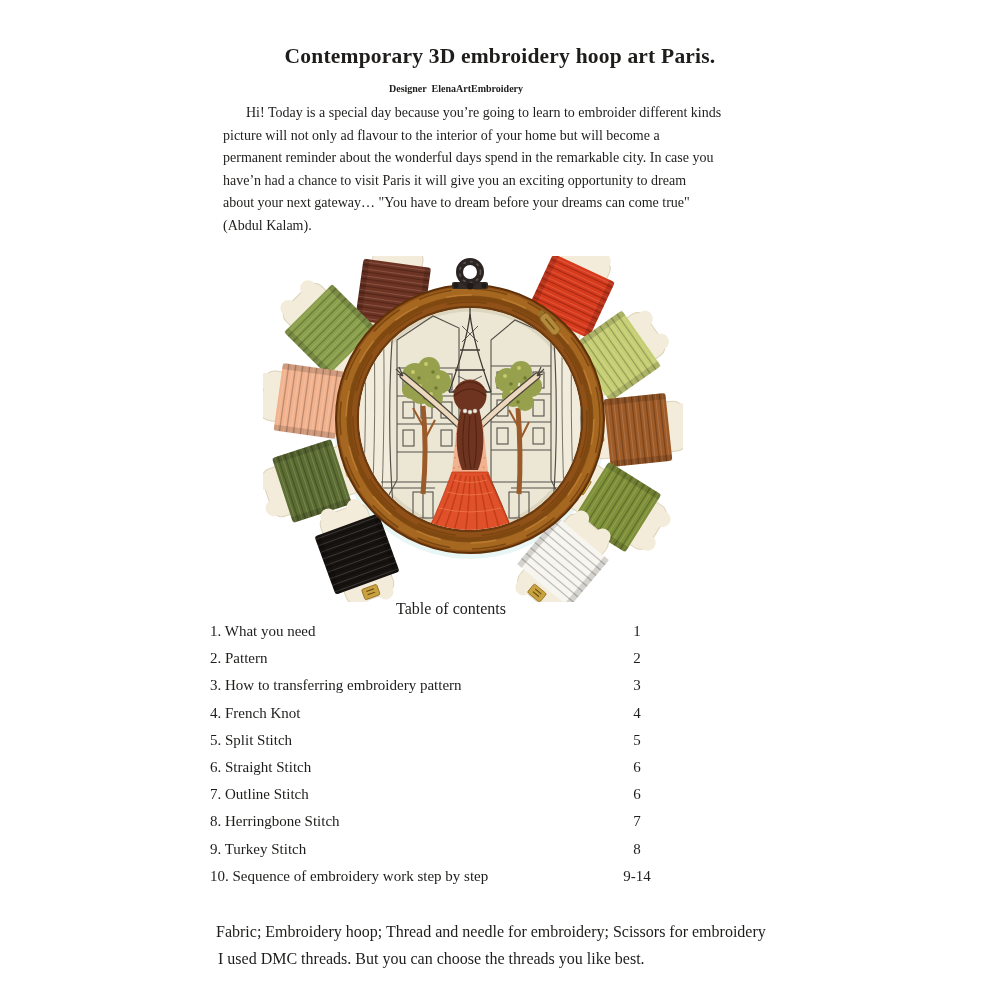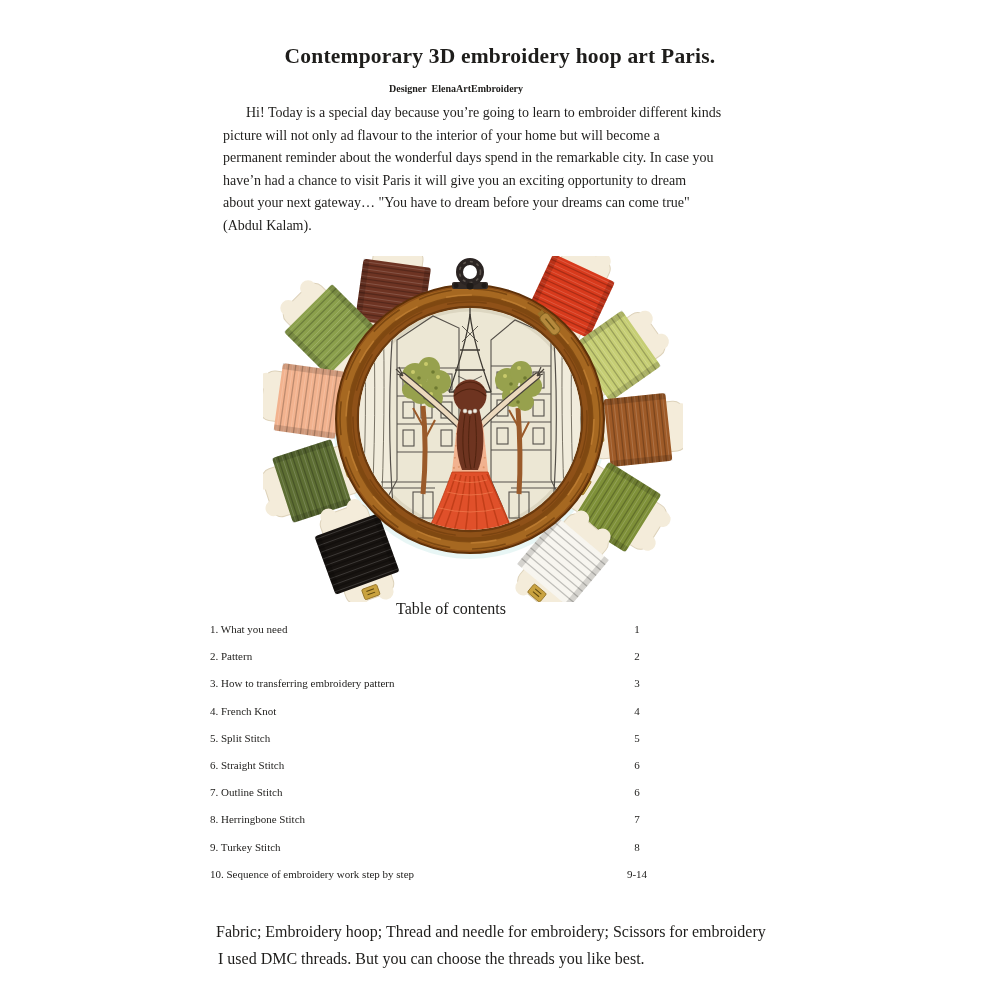--- a/index.html
+++ b/index.html
@@ -8,21 +8,21 @@
   .title{position:absolute;top:44px;left:0;width:1000px;text-align:center;
          font-size:21.5px;font-weight:bold;letter-spacing:.2px;}
   .designer{position:absolute;top:83px;left:0;width:912px;text-align:center;
             font-size:10px;font-weight:bold;white-space:pre;}
   .intro{position:absolute;top:102px;left:207px;width:608px;font-size:14px;line-height:22.6px;margin-left:16px;}
   .intro-line{white-space:nowrap;}
   .intro-line.first{text-indent:23px;}
   .hoop-photo{position:absolute;left:263px;top:256px;width:420px;height:346px;}
   .toc-heading{position:absolute;top:600px;left:0;width:806px;text-align:center;font-size:16px;margin-left:48px;}
   .toc-list{position:absolute;top:623px;left:210px;width:500px;}
-  .toc-row{position:relative;height:27.2px;font-size:11px;}
+  .toc-row{position:relative;height:27.2px;font-size:15px;}
   .toc-label{white-space:nowrap;}
   .toc-page{position:absolute;left:405px;top:0;width:44px;text-align:center;}
   .wyn-heading{position:absolute;top:896px;left:0;width:780px;text-align:center;font-size:16px;}
   .wyn-line1{position:absolute;top:923px;left:216px;font-size:16px;white-space:nowrap;}
   .wyn-line2{position:absolute;top:950px;left:218px;font-size:16px;white-space:nowrap;}
 </style>
 </head>
 <body>
 
 <div class="page">

